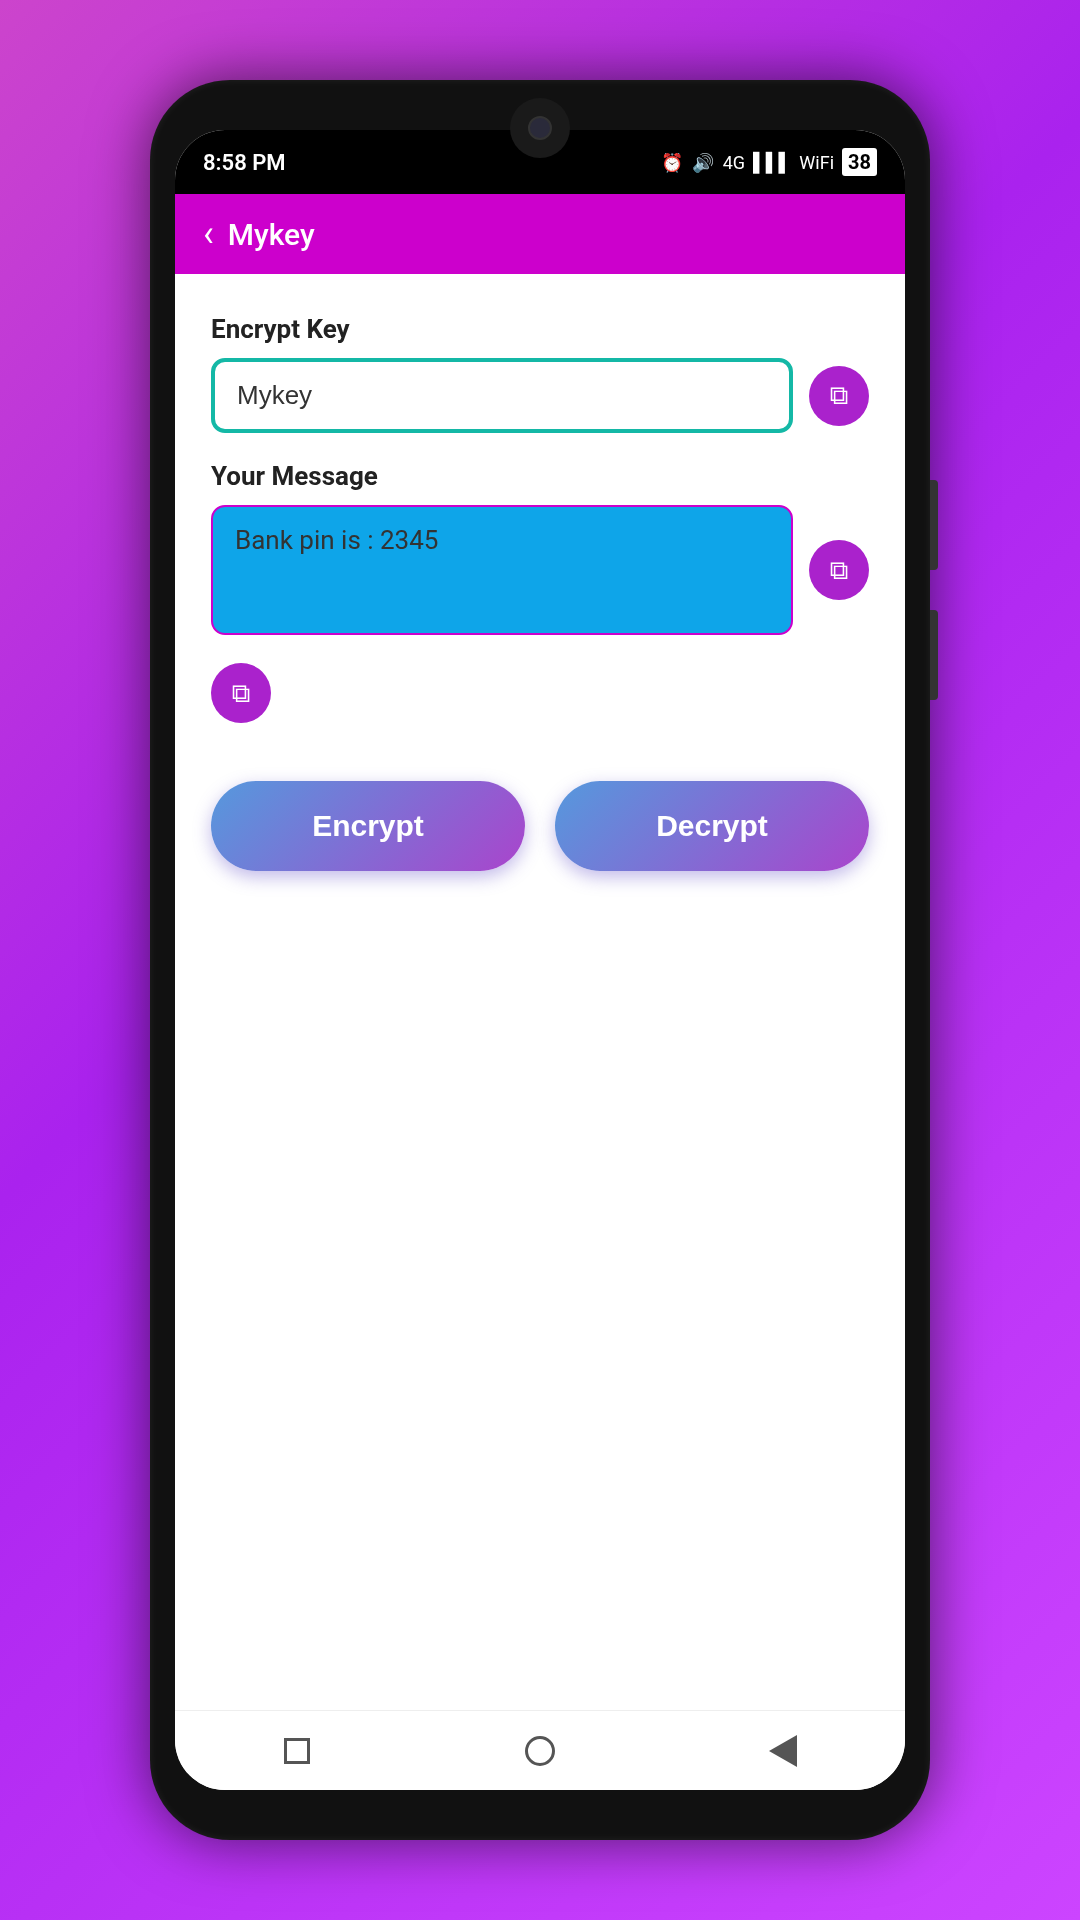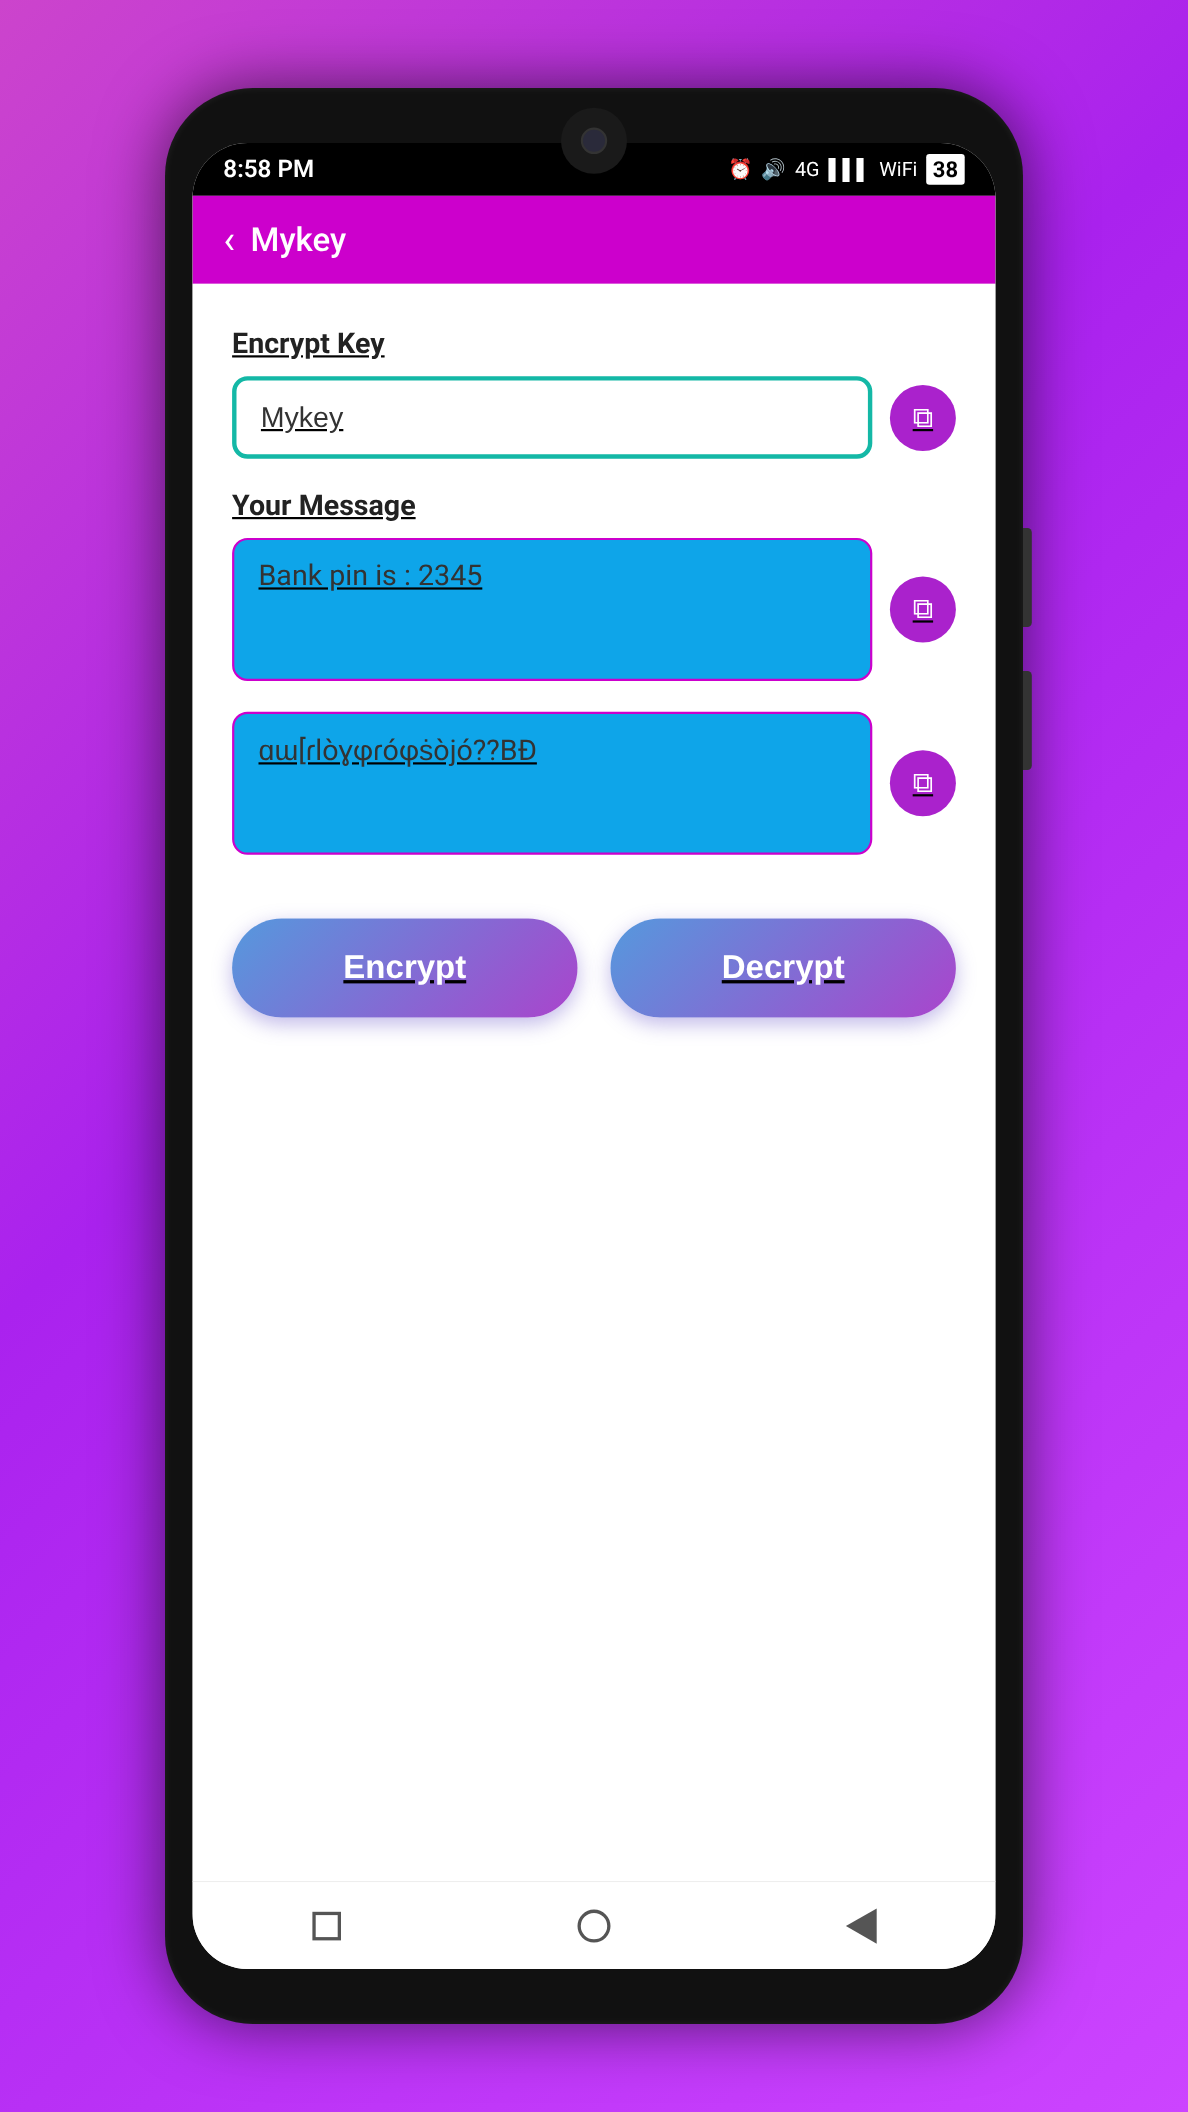--- a/index.html
+++ b/index.html
@@ -77,21 +77,21 @@
       background: #f5f5f5;
       border-radius: 50px;
       overflow: hidden;
       display: flex;
       flex-direction: column;
     }
 
     
     .status-bar {
       background: #000;
-      height: 48px;
+      height: 64px;
       display: flex;
       align-items: center;
       justify-content: space-between;
       padding: 0 28px;
       flex-shrink: 0;
     }
     .status-time {
       color: #fff;
       font-size: 22px;
       font-weight: 600;
@@ -142,21 +142,20 @@
 
     
     .main-content {
       background: #fff;
       flex: 1;
       padding: 40px 36px;
       display: flex;
       flex-direction: column;
       gap: 28px;
       overflow-y: auto;
-      text-decoration: underline;
     }
 
     .field-group {
       display: flex;
       flex-direction: column;
       gap: 14px;
     }
 
     .field-label {
       font-size: 26px;
@@ -328,21 +327,20 @@
         <div class="field-row">
           <textarea class="field-textarea" style="">Bank pin is : 2345</textarea>
           <div class="copy-btn">
             <span class="copy-icon">⧉</span>
           </div>
         </div>
       </div>
 
       <div class="field-group">
         <div class="field-row">
-          <textarea class="field-textarea" style="">ɑɯ[ɾlòɣφɾóφṡòjó??BÐ</textarea>
           <div class="copy-btn">
             <span class="copy-icon">⧉</span>
           </div>
         </div>
       </div>
 
       <div class="buttons-row">
         <button class="action-btn encrypt-btn">Encrypt</button>
         <button class="action-btn decrypt-btn">Decrypt</button>
       </div>

